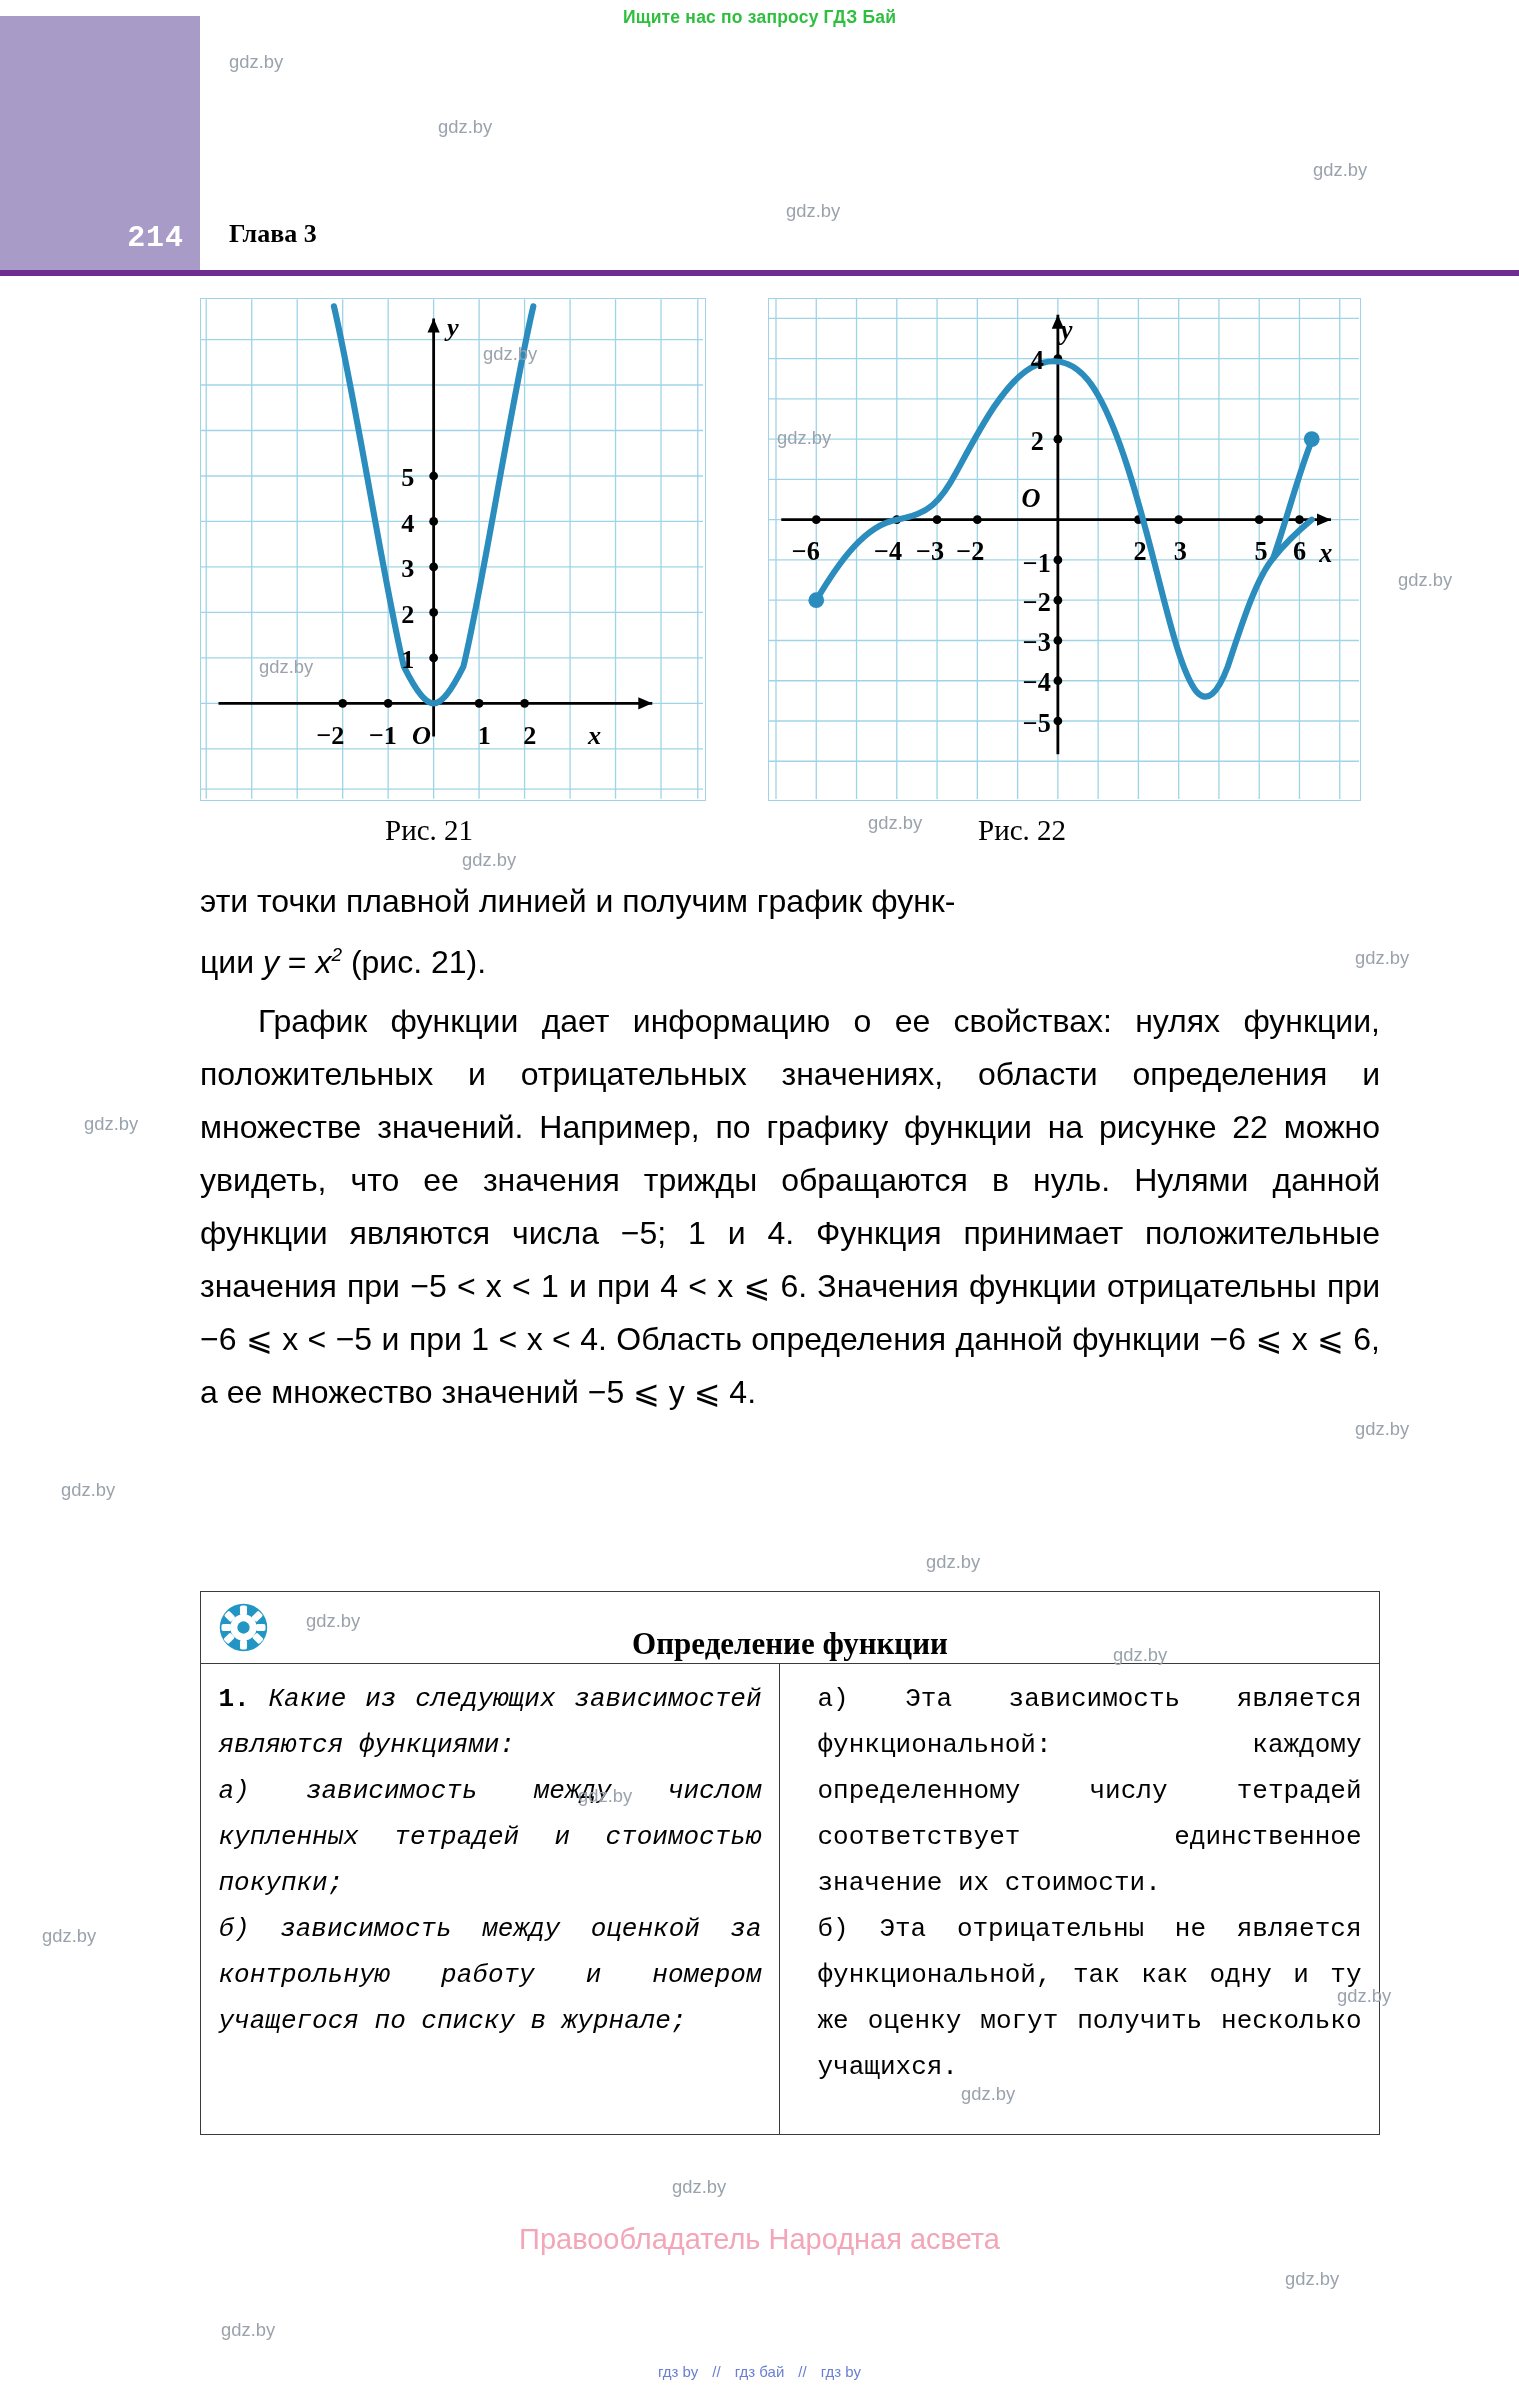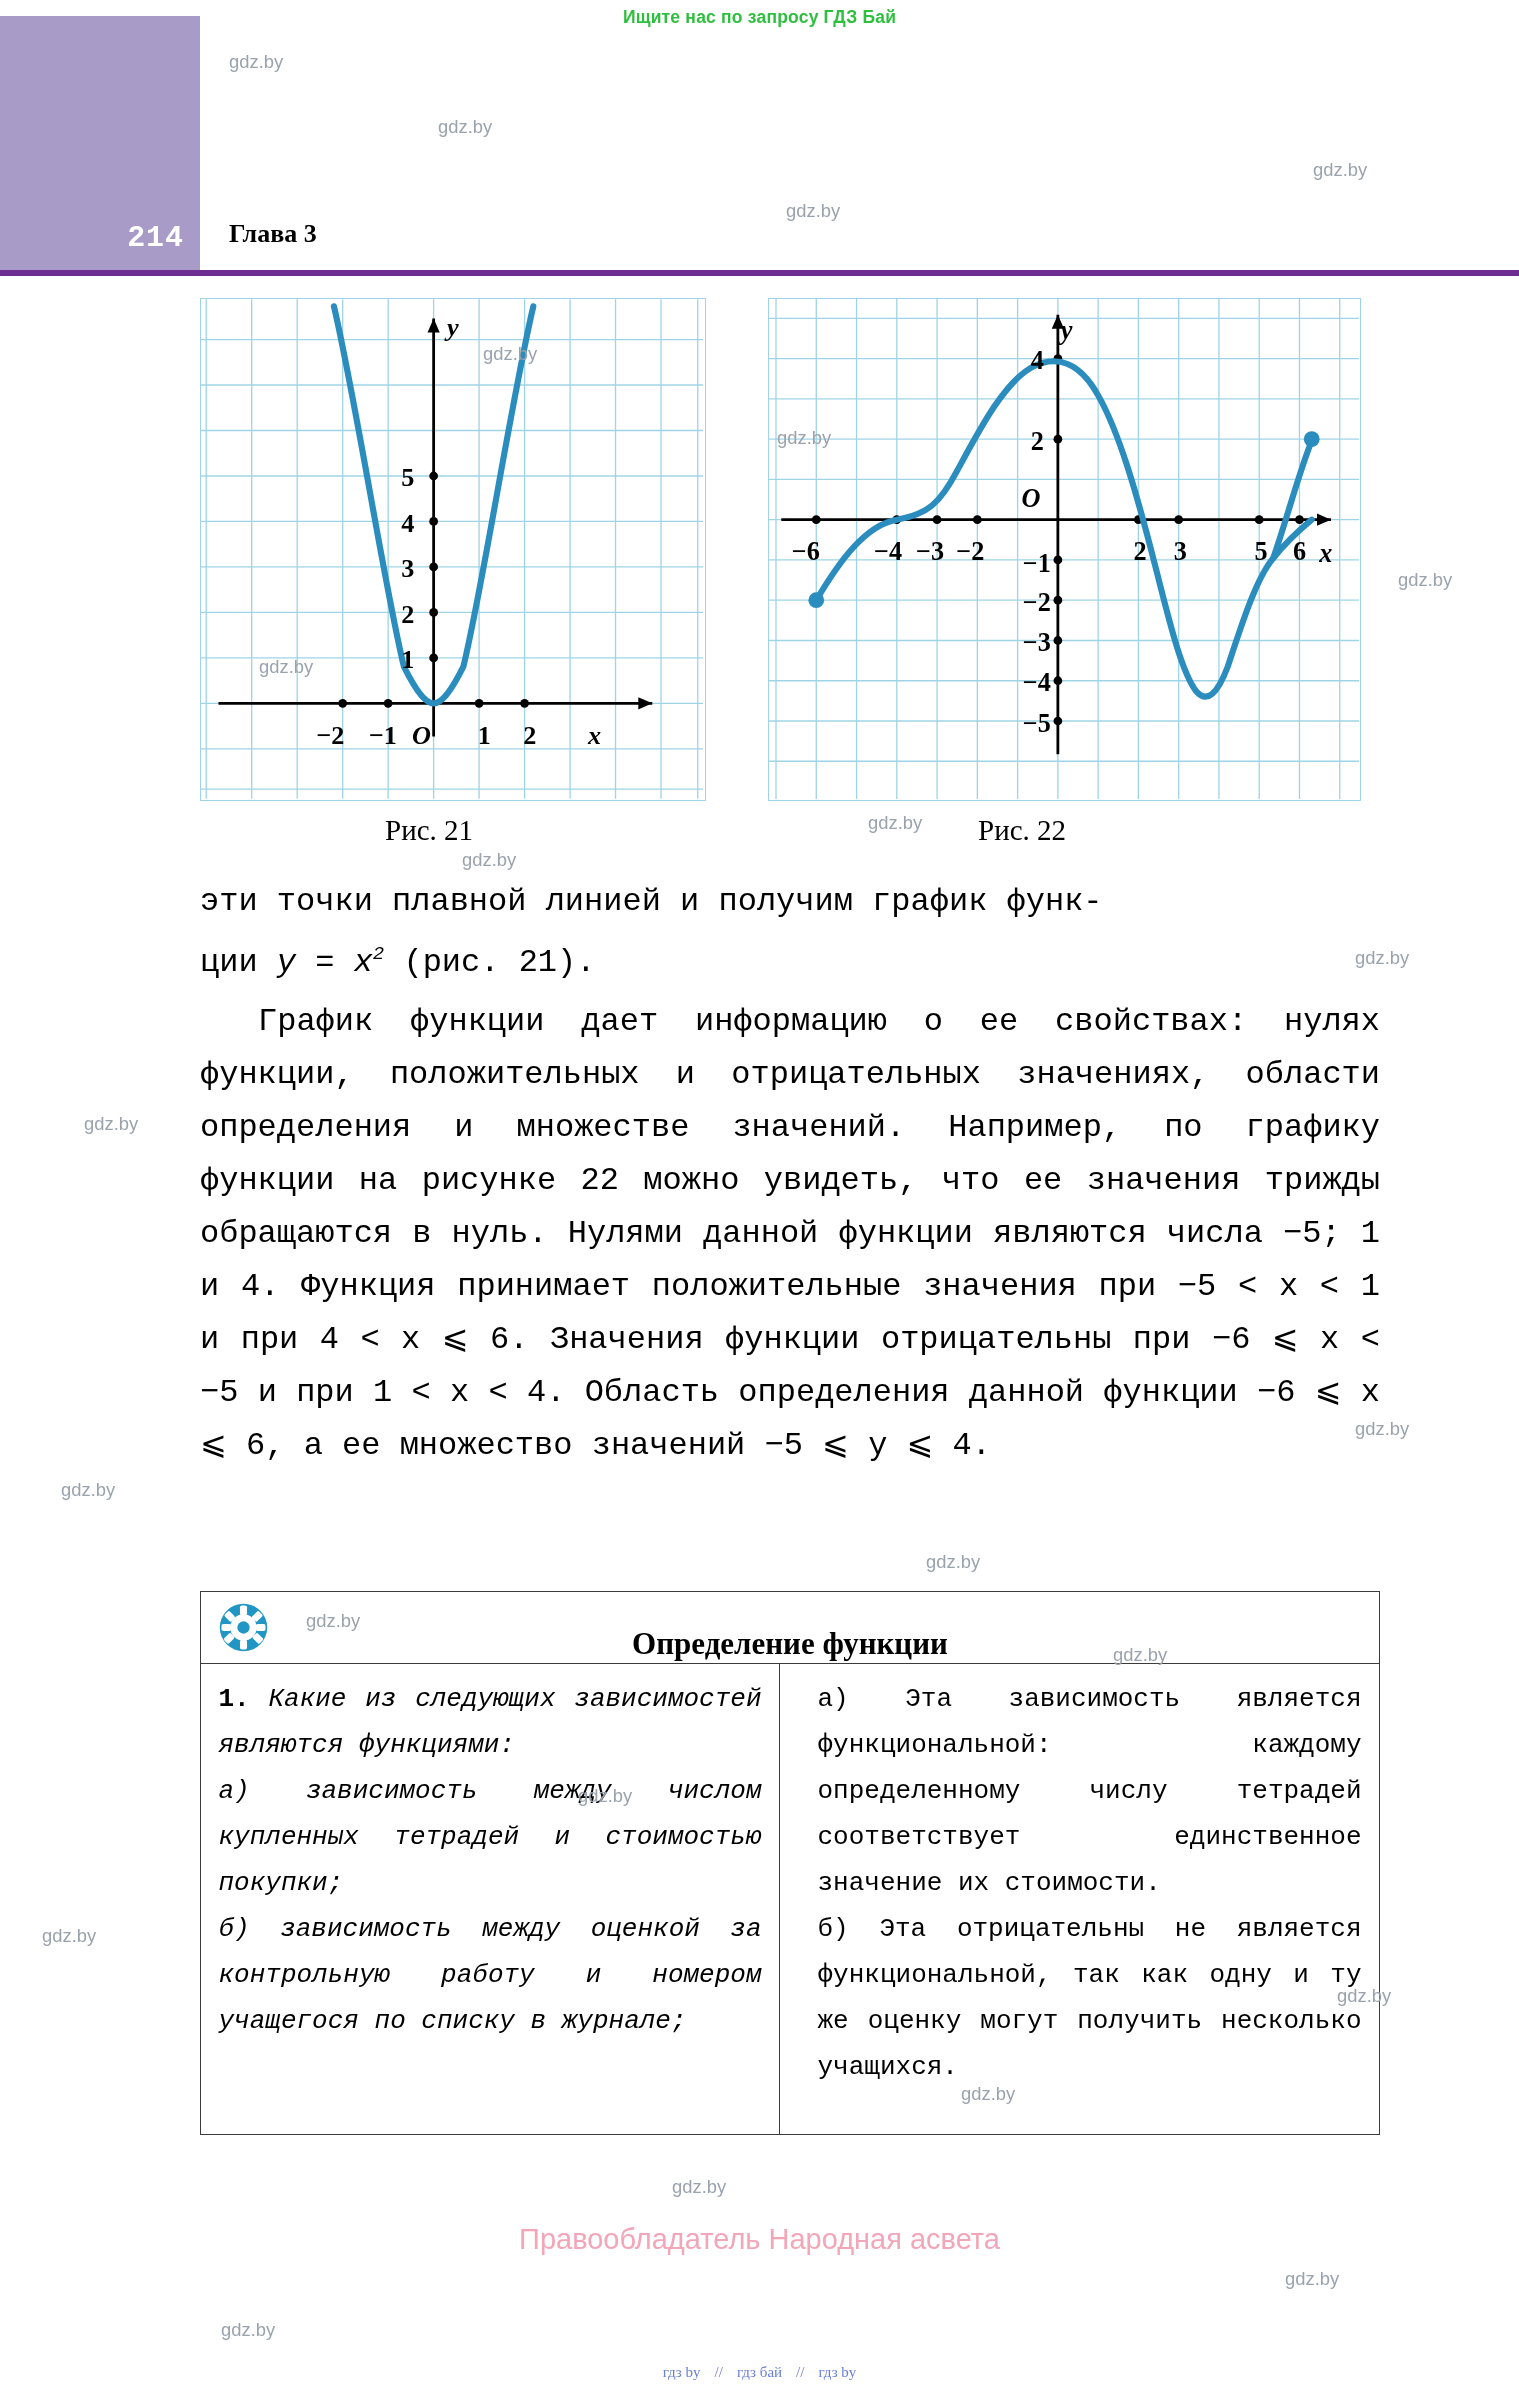--- a/index.html
+++ b/index.html
@@ -53,21 +53,21 @@
     position:absolute;
     font-family:"Liberation Serif", serif;
     font-size:29px; color:#000;
   }
   #cap21{ left:385px; top:814px; }
   #cap22{ left:978px; top:814px; }
 
   
   .body-text{
     position:absolute; left:200px; top:875px; width:1180px;
-    font-family:Liberation Mono, monospace;
+    font-family:Liberation Sans, sans-serif;
     font-size:32px; line-height:53px; color:#000;
     text-align:justify;
   }
   .body-text p{ margin:0 0 0 0; }
   .body-text p.indent{ text-indent:58px; margin-top:6px; }
   .ital{ font-style:italic; }
   .sup{ font-size:19px; vertical-align:super; font-style:italic;}
 
   
   .defbox{
@@ -114,21 +114,21 @@
     text-align:center;
     font-family:"Liberation Sans", sans-serif;
     font-size:29px; color:#f2a6b8;
   }
   .footer-links{
     position:absolute; left:0; top:2363px; width:100%;
     text-align:center;
     font-family:"Liberation Sans", sans-serif;
     font-size:15px; color:#6a7fd4;
   }
-  .footer-links span{ margin:6px 7px;font-family:Liberation Serif, serif; }
+  .footer-links span{ margin:6px 7px; }
 
   
   .wm{
     position:absolute;
     font-family:"Liberation Sans", sans-serif;
     font-size:18.4px; color:#9aa3ad;
     white-space:nowrap;
     pointer-events:none;
   }
   

